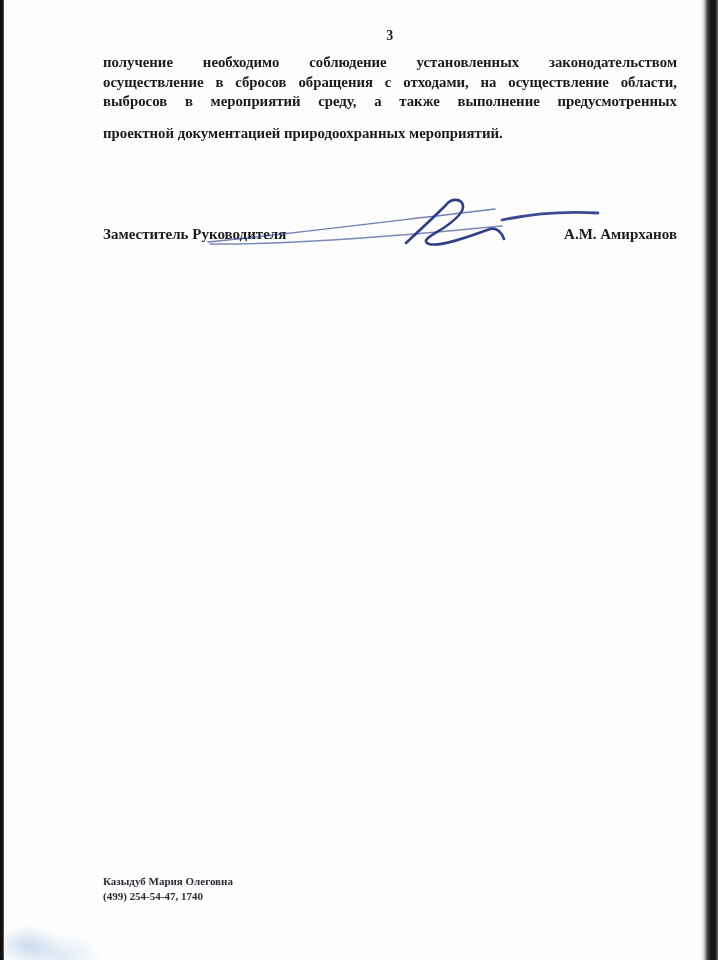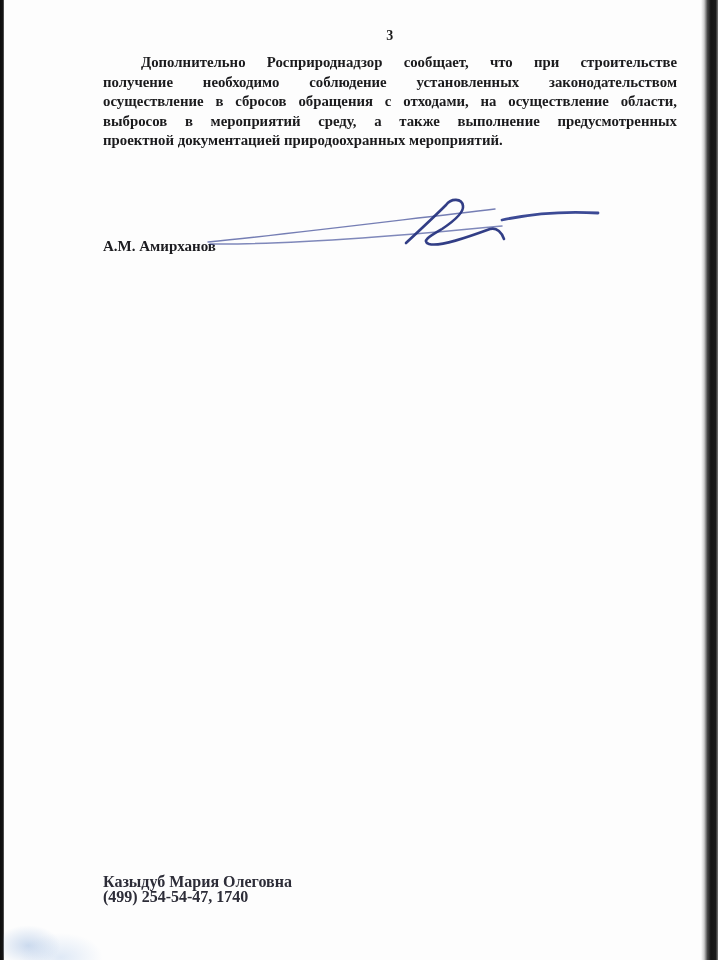--- a/index.html
+++ b/index.html
@@ -38,49 +38,50 @@
     display: flex;
     justify-content: space-between;
     white-space: nowrap;
     height: 19.5px;
     align-items: baseline;
   }
   .jline.indent { padding-left: 38px; }
   .lline {
     height: 19.5px;
     white-space: nowrap;
+    margin-top: 12px;
   }
 
   .sig-row {
     position: absolute;
     top: 226px;
     left: 103px;
     width: 574px;
     display: flex;
     justify-content: space-between;
     font-size: 15px;
     font-weight: bold;
     color: #1c1c20;
   }
-  .sig-row .signer-name { margin-top: 12px; }
+  .sig-row .signer-name { margin-top: 0; }
 
   .signature-svg {
     position: absolute;
     left: 200px;
     top: 185px;
     width: 410px;
     height: 80px;
     pointer-events: none;
   }
 
   .footer {
     position: absolute;
     left: 103px;
     top: 874px;
-    font-size: 16px;
+    font-size: 11px;
     font-weight: bold;
     color: #2d2d38;
     line-height: 15px;
   }
 
   .edge-left {
     position: absolute;
     left: 0; top: 0;
     width: 4px; height: 100%;
     background: linear-gradient(90deg, #0e0e0e 0%, #151515 65%, #6a6a6a 100%);
@@ -101,28 +102,20 @@
   }
 </style>
 </head>
 <body>
 
 <div class="page">
 
   <div class="page-number">3</div>
 
   <div class="body-text">
-    <div class="jline indent">
-        <span>Дополнительно</span>
-        <span>Росприроднадзор</span>
-        <span>сообщает,</span>
-        <span>что</span>
-        <span>при</span>
-        <span>строительстве</span>
-      </div>
     <div class="jline">
         <span>получение</span>
         <span>необходимо</span>
         <span>соблюдение</span>
         <span>установленных</span>
         <span>законодательством</span>
       </div>
     <div class="jline">
         <span>осуществление</span>
         <span>в</span>
@@ -141,20 +134,21 @@
         <span>среду,</span>
         <span>а</span>
         <span>также</span>
         <span>выполнение</span>
         <span>предусмотренных</span>
       </div>
     <div class="lline">проектной документацией природоохранных мероприятий.</div>
   </div>
 
   <div class="sig-row">
+    <span>Заместитель Руководителя</span>
     <span class="signer-name">А.М. Амирханов</span>
   </div>
 
   <svg class="signature-svg" viewBox="0 0 410 80" xmlns="http://www.w3.org/2000/svg">
 
     <path class="ink" d="M 8 57 C 90 49, 200 35, 295 24" fill="none" stroke="#2c3a8e" stroke-width="1.4" stroke-opacity="0.65" stroke-linecap="round"></path>
 
     <path class="ink" d="M 10 59 C 95 60, 220 49, 302 41" fill="none" stroke="#2c3a8e" stroke-width="1.5" stroke-opacity="0.6" stroke-linecap="round"></path>
 
     <path class="ink" d="M 206 58 C 220 45, 238 28, 246 20

